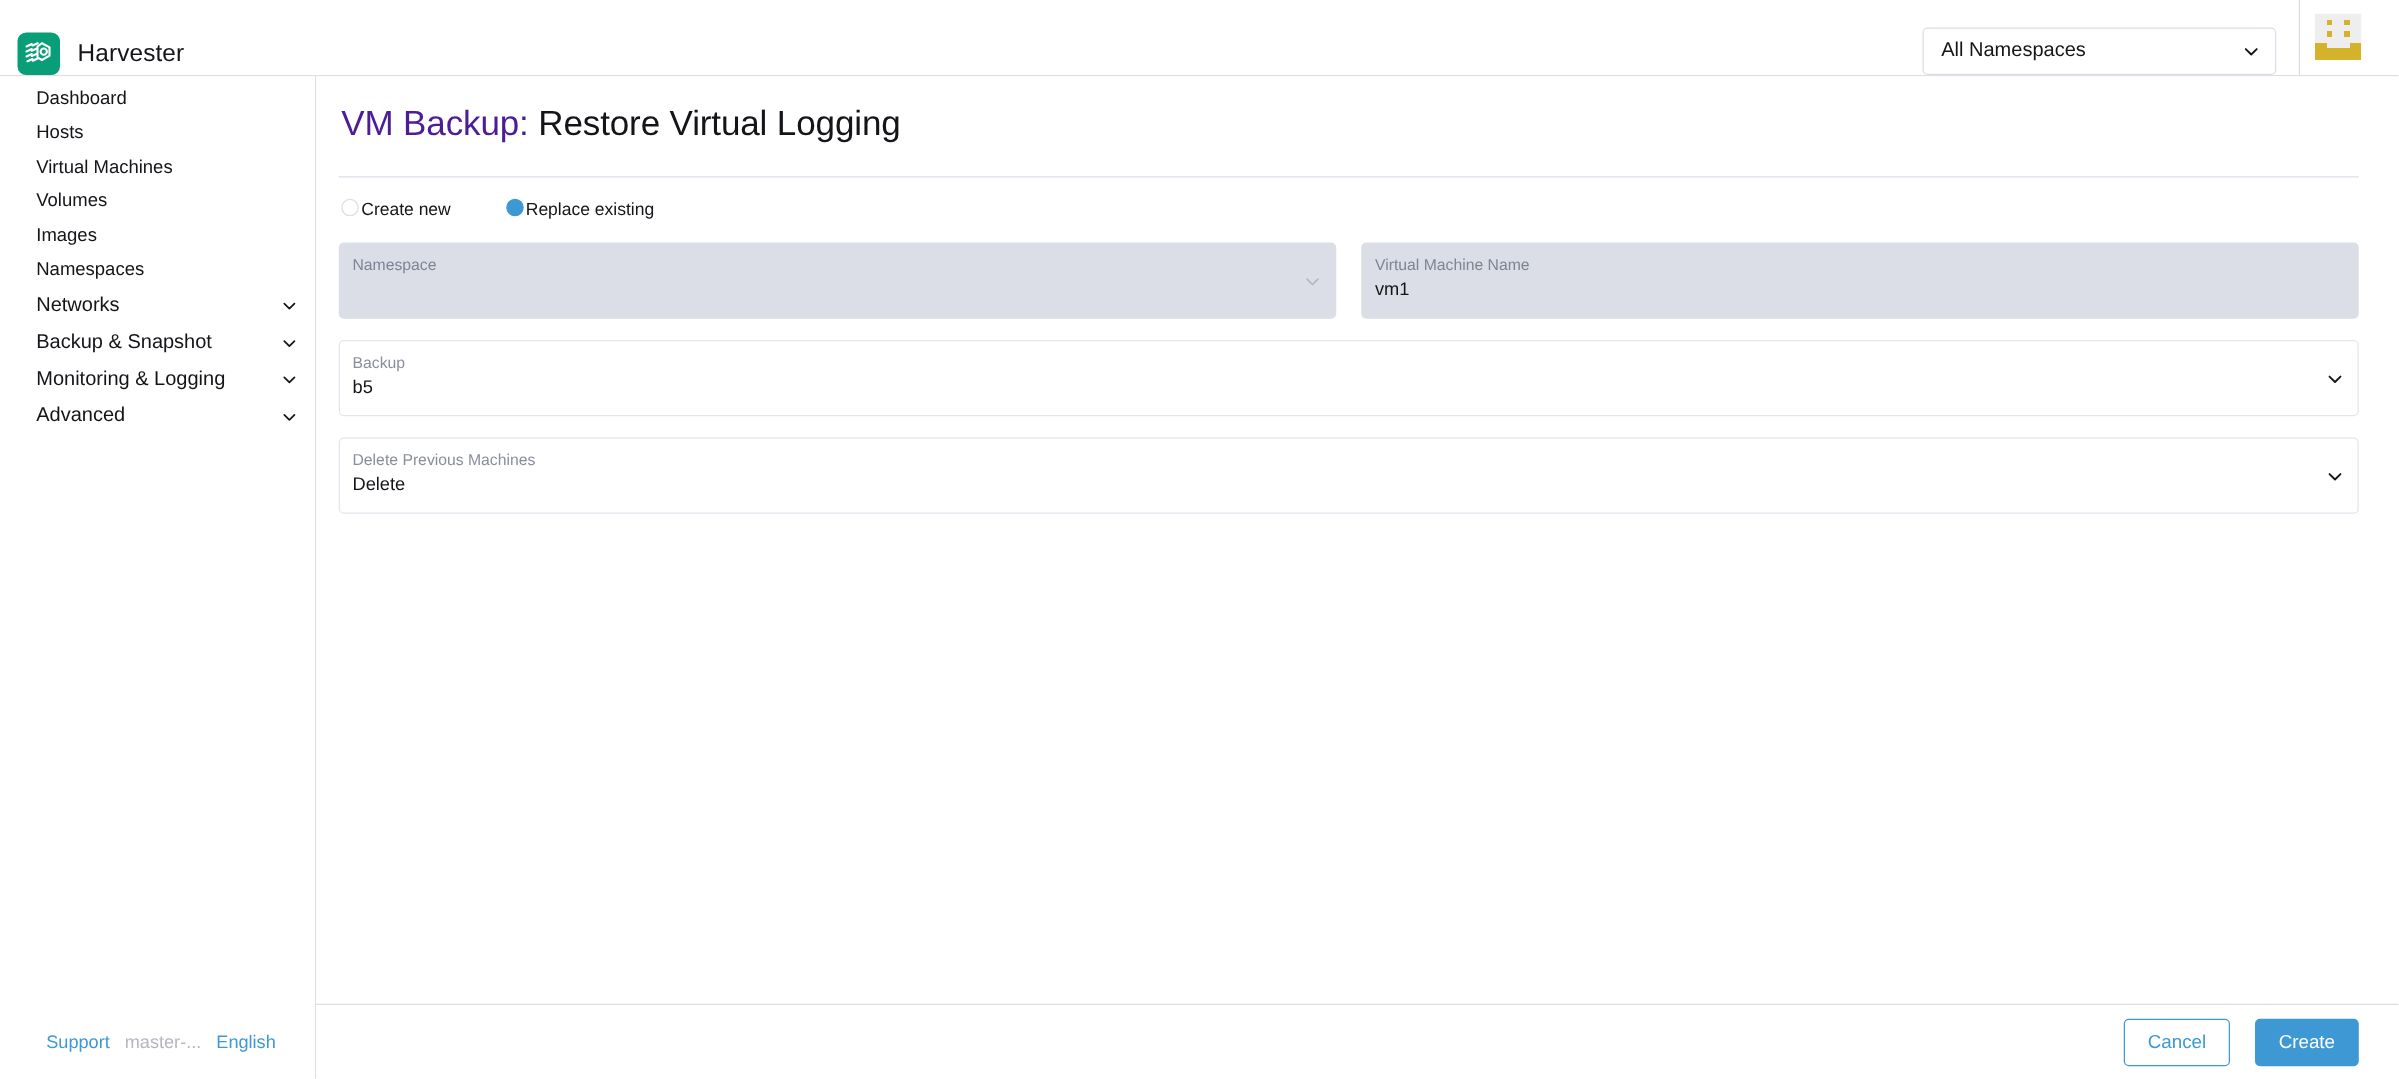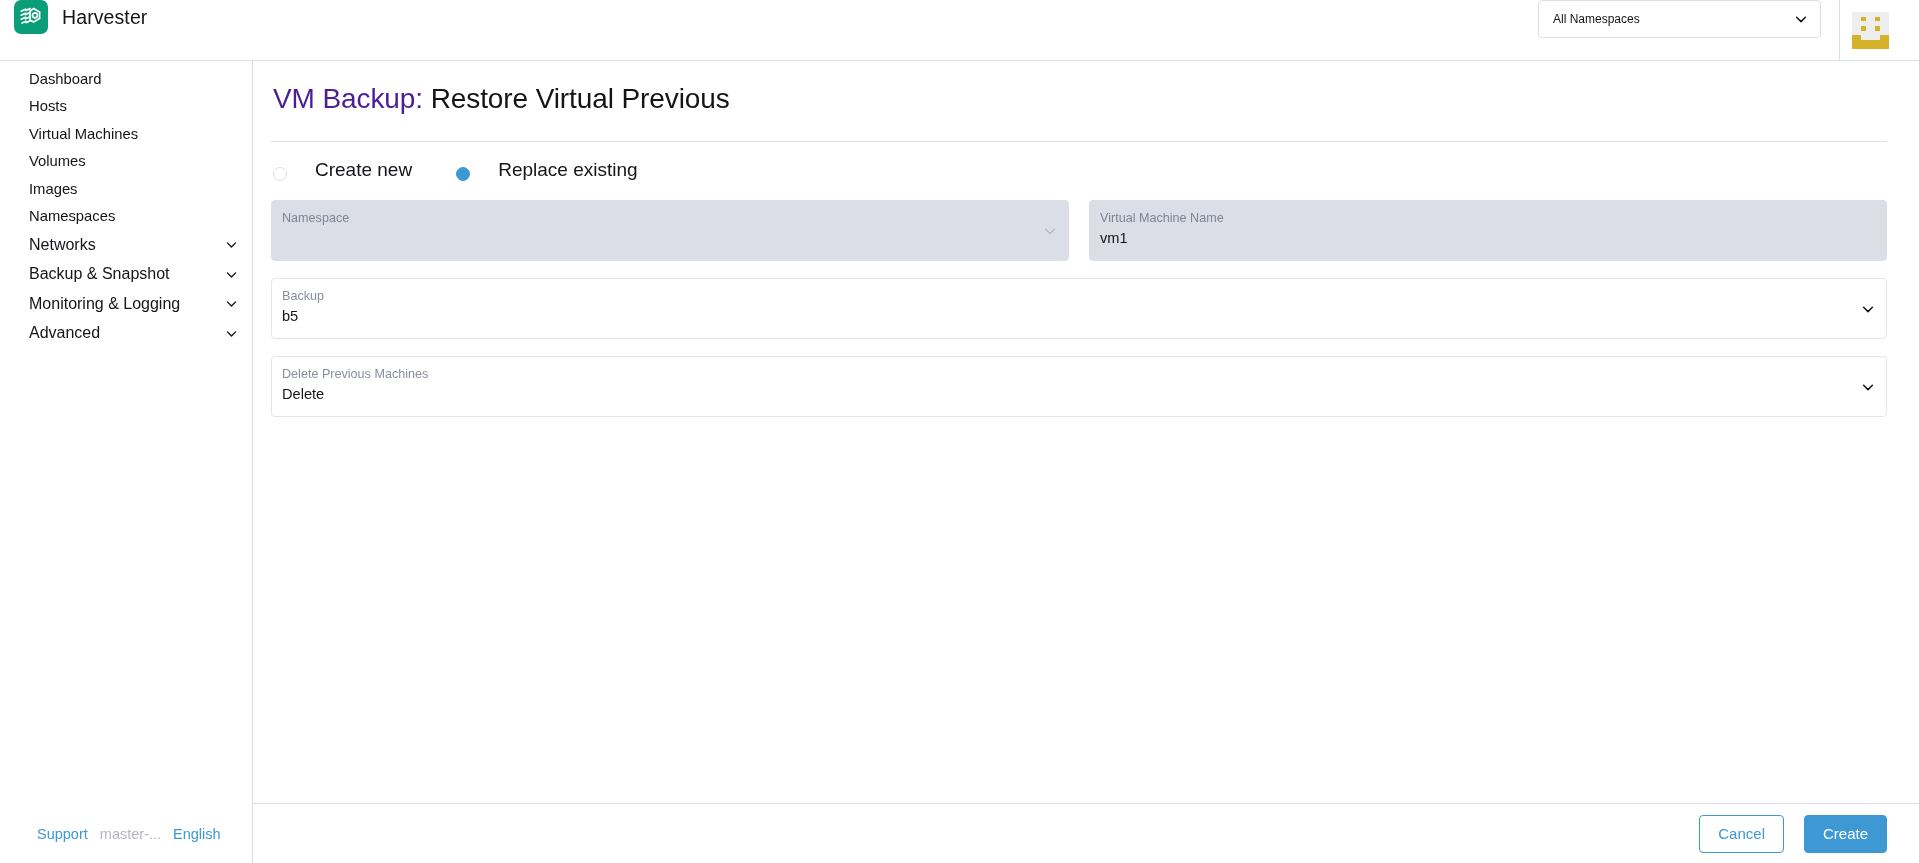--- a/index.html
+++ b/index.html
@@ -23,21 +23,21 @@
     display: flex;
     flex-direction: column;
   }
 
   
   .header {
     height: 61px;
     min-height: 61px;
     border-bottom: 1px solid #dcdee7;
     display: flex;
-    align-items: flex-start;
+    align-items: flex-end;
     padding: 0 18px 0 14px;
     background: #fff;
   }
   .brand {
     display: flex;
     align-items: center;
     gap: 14px;
   }
   .logo-box {
     width: 34px;
@@ -57,21 +57,21 @@
 
   .ns-select {
     width: 283px;
     height: 38px;
     border: 1px solid #dcdee7;
     border-radius: 4px;
     background: #fff;
     display: flex;
     align-items: center;
     padding: 0 12px 0 14px;
-    font-size: 12px;
+    font-size: 16px;
     color: #141419;
     cursor: pointer;
     position: relative;
   }
   .ns-select .ns-label { flex: 1; }
   .ns-select .chev { color: #141419; display: flex; align-items: center; }
 
   .header-divider {
     width: 1px;
     height: 61px;
@@ -169,24 +169,24 @@
   
   .radio-row {
     display: flex;
     align-items: center;
     gap: 0;
     padding: 17px 0 0 2px;
     margin-bottom: 19px;
   }
   .radio-opt {
     display: flex;
-    align-items: flex-end;
-    gap: 28px;
-    cursor: pointer;
-    font-size: 19px;
+    align-items: flex-start;
+    gap: 2px;
+    cursor: pointer;
+    font-size: 14px;
     color: #141419;
     margin-right: 44px;
   }
   .radio-dot {
     width: 14px;
     height: 14px;
     border-radius: 50%;
     border: 1px solid #dcdee7;
     background: #fff;
     display: block;
@@ -404,21 +404,21 @@
         <span class="muted-text">master-...</span>
         <span class="link-blue">English</span>
       </div>
     </div>
 
     <div class="main">
       <div class="main-scroll">
 
         <h1 class="page-title">
           <span class="prefix">VM Backup:</span>
-          <span class="suffix">Restore Virtual Previous</span>
+          <span class="suffix">Restore Virtual Logging</span>
         </h1>
 
         <div class="title-rule"></div>
 
         <div class="radio-row">
           <label class="radio-opt">
             <span class="radio-dot"></span>
             <span>Create new</span>
           </label>
           <label class="radio-opt selected">

